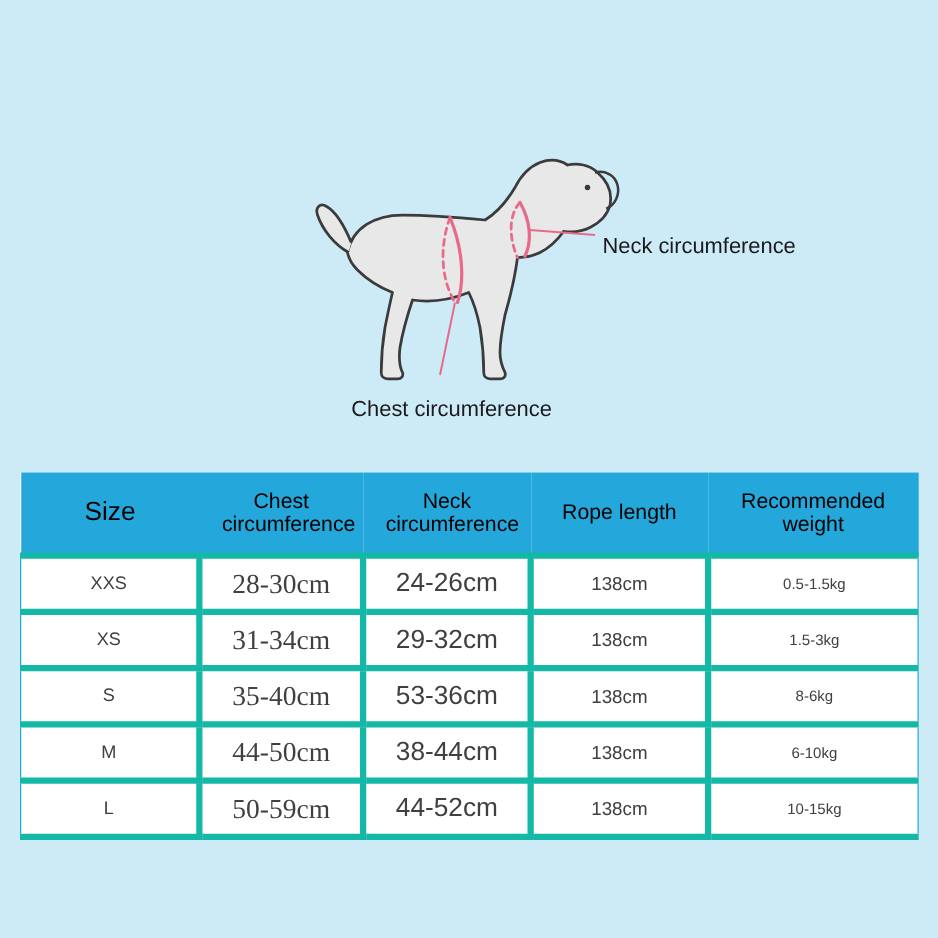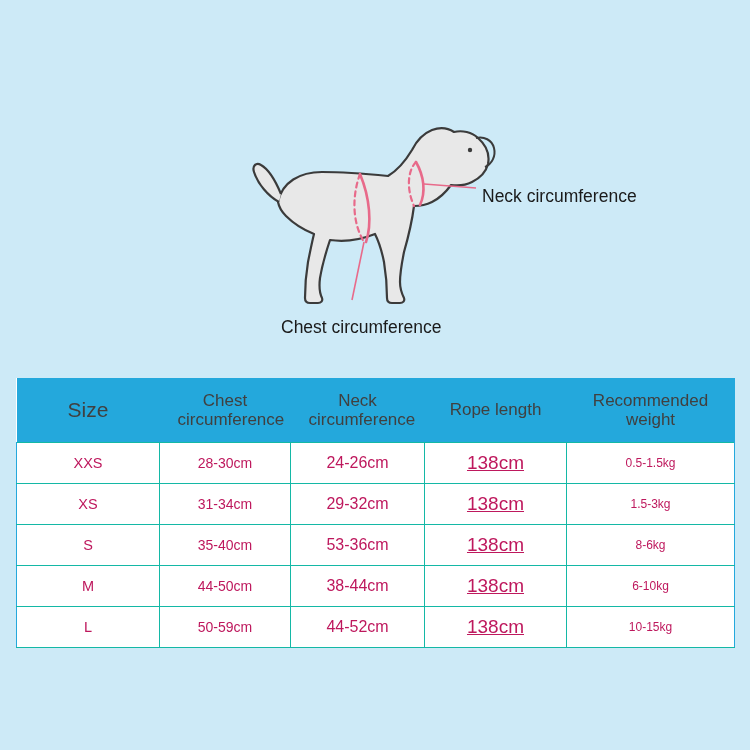--- a/index.html
+++ b/index.html
@@ -64,46 +64,46 @@
     background: #ffffff;
   }
   table.size-table col.c0 { width: 143px; }
   table.size-table col.c1 { width: 131px; }
   table.size-table col.c2 { width: 134px; }
   table.size-table col.c3 { width: 142px; }
   table.size-table col.c4 { width: 168px; }
 
   table.size-table thead th {
     background: #24a8dc;
-    color: #404040;
+    color: #000000;
     font-weight: normal;
     font-size: 17px;
     height: 60px;
     padding: 2px 18px;
     border: none;
     line-height: 1.12;
     vertical-align: middle;
     text-align: center;
   }
   table.size-table thead th.size-head {
     font-size: 21px;
   }
   table.size-table tbody td {
     height: 40px;
-    border: 1px solid #14b8a6;
+    border: 5px solid #14b8a6;
     text-align: center;
     vertical-align: middle;
-    color: #be185d;
+    color: #404040;
     background: #ffffff;
     padding: 0 2px;
   }
   table.size-table tbody td.col-size { font-size: 14.5px; }
-  table.size-table tbody td.col-chest { font-size: 14px; }
-  table.size-table tbody td.col-neck { font-size: 16px; }
-  table.size-table tbody td.col-rope { font-size: 19px; text-decoration: underline; }
+  table.size-table tbody td.col-chest { font-size: 22px; font-family: Liberation Serif, serif; }
+  table.size-table tbody td.col-neck { font-size: 21px; }
+  table.size-table tbody td.col-rope { font-size: 15px; }
   table.size-table tbody td.col-weight { font-size: 12px; }
 
   
   table.size-table tbody tr td:first-child { border-left: 1px solid #24a8dc; }
   table.size-table tbody tr td:last-child { border-right: 1px solid #24a8dc; }
 </style>
 </head>
 <body>
 
 <div class="page">

